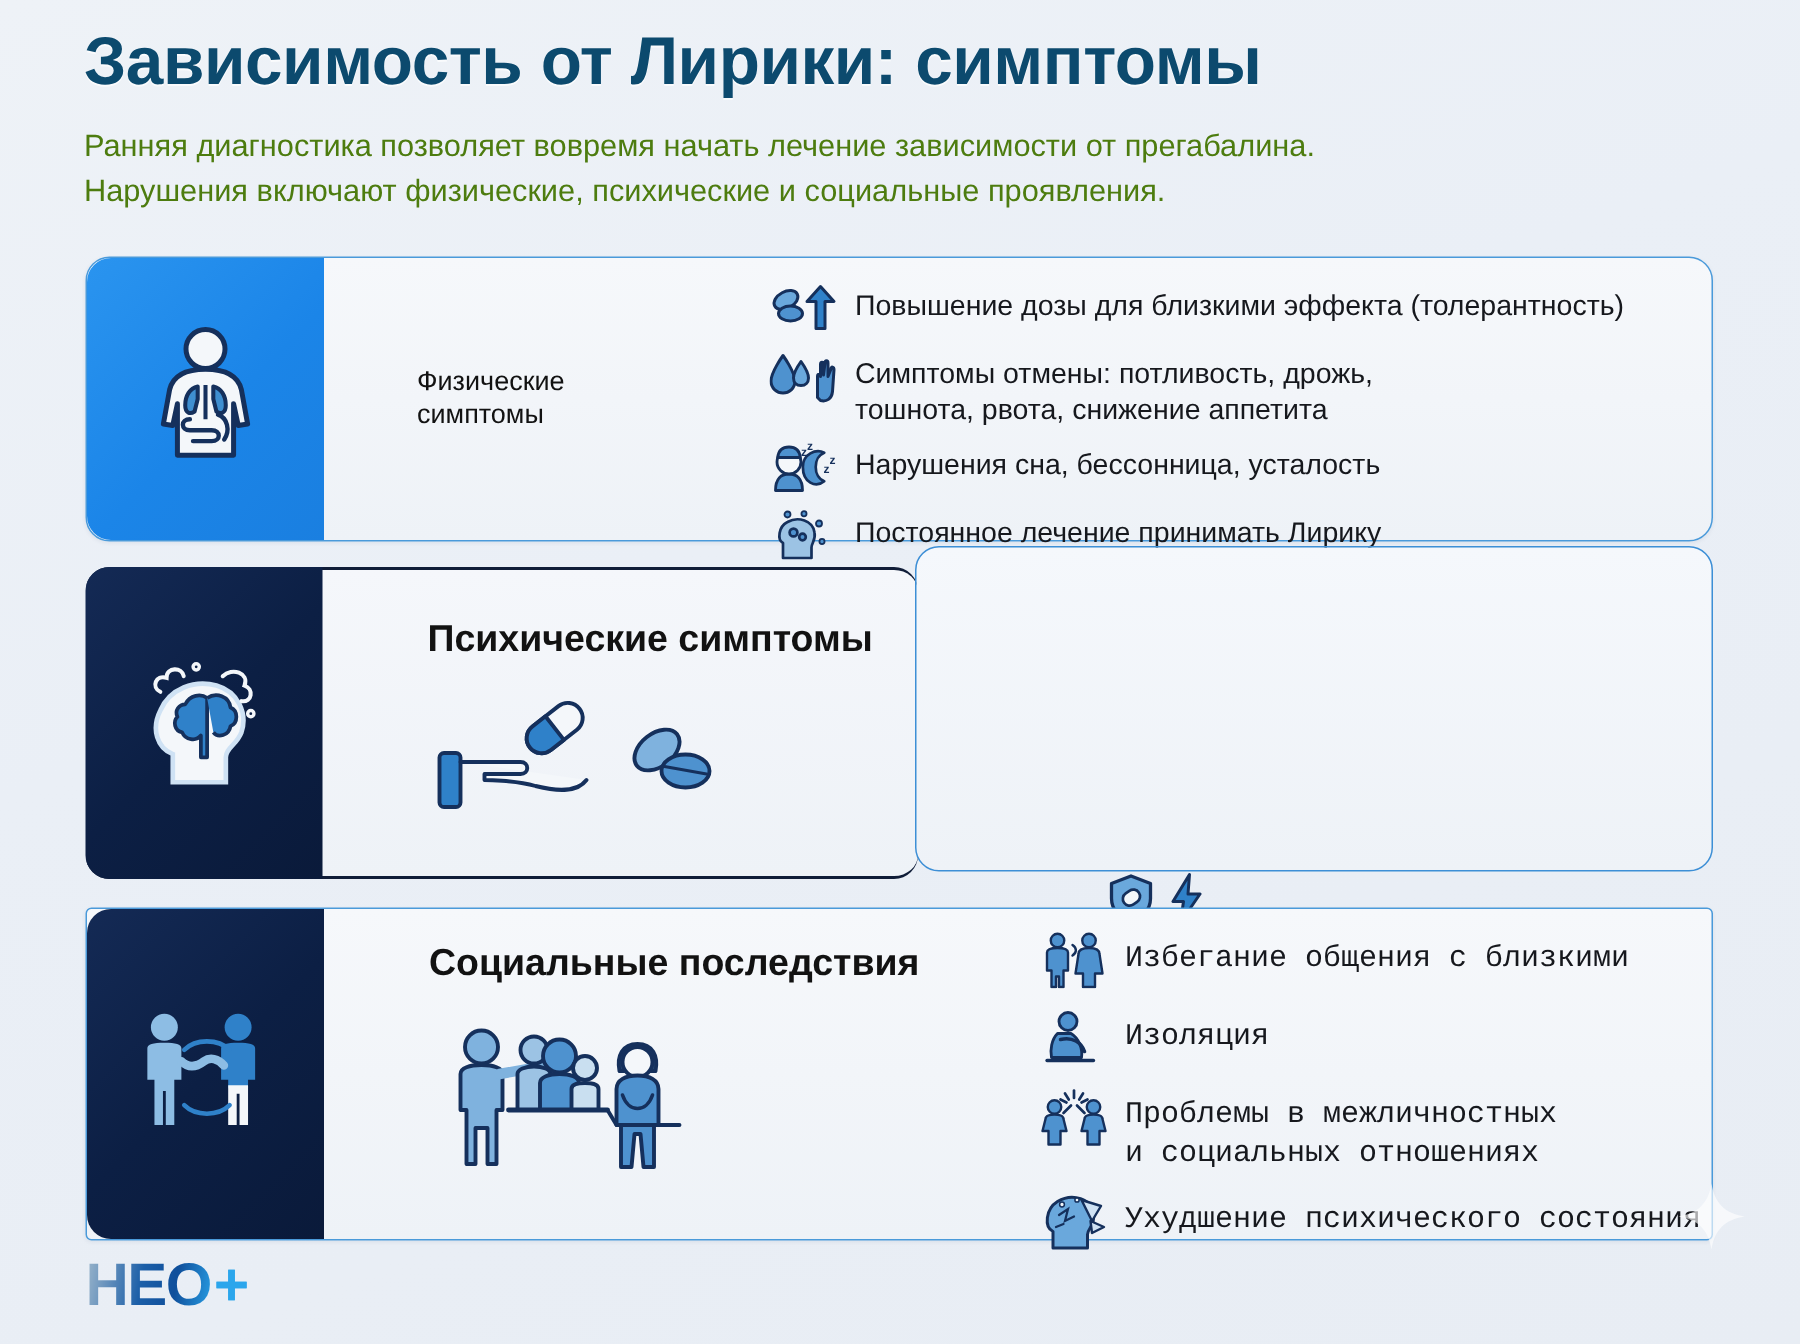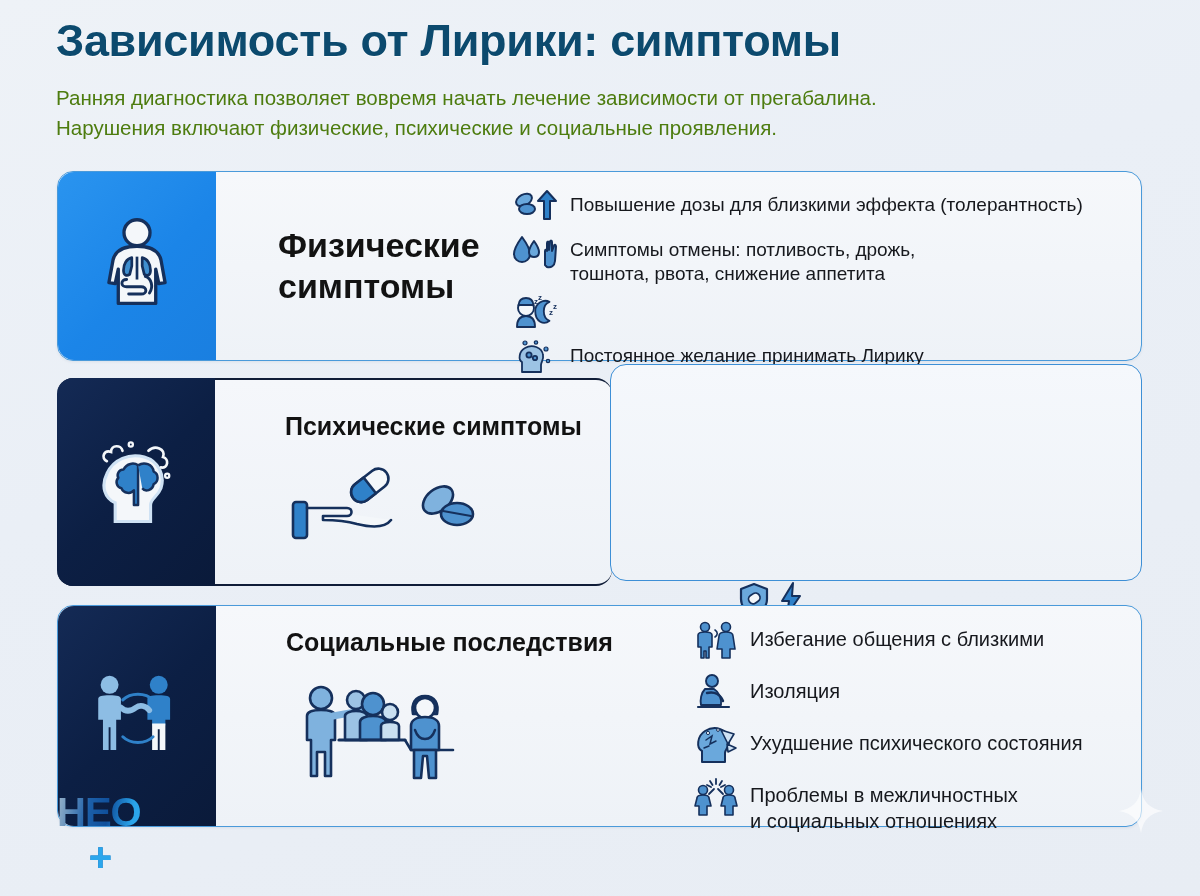--- a/index.html
+++ b/index.html
@@ -68,22 +68,22 @@
   }
   #card-physical .body {
     position: absolute;
     left: 158px; right: 0; top: 0; bottom: 0;
     display: flex;
     align-items: center;
   }
   #card-physical .heading {
     width: 215px;
     margin-left: 62px;
-    font-size: 34px;
-    font-weight: bold;
+    font-size: 18px;
+    font-weight: normal;
     line-height: 1.22;
     color: #121212;
   }
 
   
   #card-mental {
     top: 378px;
     height: 208px;
     background: none;
     border: none;
@@ -122,21 +122,21 @@
     background: linear-gradient(180deg,#f5f8fc 0%,#eef2f7 100%);
     z-index: 2;
   }
 
   
   #card-social {
     top: 605px;
     height: 222px;
     background: linear-gradient(180deg,#f6f8fb 0%,#eef2f7 100%);
     border: 1.4px solid #4a9ada;
-    border-radius: 16px;
+    border-radius: 4px;
     box-shadow: 0 1px 3px rgba(20,40,80,.07);
   }
   #card-social .heading {
     position: absolute;
     left: 228px; top: 22px;
     font-size: 25px;
     font-weight: bold;
     color: #121212;
     white-space: nowrap;
   }
@@ -169,37 +169,36 @@
     font-size: 19.5px;
     line-height: 1.28;
     color: #16181d;
     padding-top: 7px;
     white-space: pre-line;
   }
 
   #list-physical .item .txt { font-size: 19px; }
   #list-mental   .item { margin-bottom: 11px; }
   #list-mental   .item .txt { font-size: 20px; }
-  #list-social   .item { margin-bottom: 12px; }
+  #list-social   .item { margin-bottom: 12px; font-family: Liberation Mono, monospace; }
   #list-social   .item .txt { font-size: 20px; }
 
   
   .logo {
     position: absolute;
     left: 57px; bottom: 16px;
     font-size: 40px;
     font-weight: bold;
     letter-spacing: -1px;
     background: linear-gradient(100deg,#9fb8cc 0%,#1c5fa8 35%,#0f4f9b 55%,#2aa4ea 80%,#31a9ee 100%);
     -webkit-background-clip: text;
     background-clip: text;
     color: transparent;
     display: flex;
     align-items: center;
-    flex-direction: column;
   }
   .logo .plus { color: #2ba6ec; -webkit-text-fill-color:#2ba6ec; margin-left: 2px; }
 
   .sparkle { position: absolute; opacity: .75; }
 </style>
 </head>
 <body>
 
 <div class="header">
   <h1 class="page-title">Зависимость от Лирики: симптомы</h1>
@@ -272,39 +271,40 @@
             <path d="M30 4 C22 7 22 21 30 24 C24 29 15 25 15 14 C15 5 24 1 30 4 Z" fill="#4e92cf" transform="translate(8,3) scale(0.95)"></path>
           </g>
           <g fill="#15305c" font-size="8" font-family="Liberation Sans, sans-serif" font-weight="bold">
             <text x="21" y="9">z</text>
               <text x="25" y="5">z</text>
             <text x="36" y="20">z</text>
               <text x="40" y="14">z</text>
           </g>
         </svg>
       </span>
+      <span class="txt">Нарушения сна, бессонница, усталость</span>
     </div>
 
     <div class="item">
       <span class="ico">
         <svg width="40" height="34" viewBox="0 0 40 34">
           <g stroke="#15305c" stroke-width="1.8" stroke-linejoin="round">
             <path d="M6 32 L6 22 C2 20 3 11 9 8 C16 4 26 7 27 15 C28 20 25 22 25 25 L25 32 Z" fill="#9cc3e4"></path>
             <circle cx="13" cy="15" r="2.6" fill="#4e92cf"></circle>
             <circle cx="19" cy="18" r="2.2" fill="#4e92cf"></circle>
           </g>
           <g fill="#4e92cf" stroke="#15305c" stroke-width="1.2">
             <circle cx="9" cy="3" r="2"></circle>
               <circle cx="20" cy="2.5" r="1.7"></circle>
             <circle cx="30" cy="9" r="2"></circle>
               <circle cx="32" cy="21" r="1.7"></circle>
           </g>
         </svg>
       </span>
-      <span class="txt">Постоянное желание принимать Лирику</span>
+      <span class="txt">Постоянное лечение принимать Лирику</span>
     </div>
 
   </div>
 </div>
 
 <div class="card" id="card-mental">
 
   <div class="outlined-box"></div>
 
   <div class="white-slab"></div>
@@ -492,39 +492,20 @@
           </g>
           <path d="M3 34 L34 34" stroke="#15305c" stroke-width="2.2" stroke-linecap="round" fill="none"></path>
         </svg>
       </span>
       <span class="txt">Изоляция</span>
     </div>
 
     <div class="item">
       <span class="ico">
         <svg width="44" height="40" viewBox="0 0 44 40">
-          <path d="M8 38 L8 27 C2 24 3 12 11 7 C21 1 34 5 35 16 C36 23 31 25 31 29 L31 38 Z" fill="#6aa8dc" stroke="#15305c" stroke-width="2" stroke-linejoin="round"></path>
-          <g fill="none" stroke="#15305c" stroke-width="1.5" stroke-linecap="round">
-            <path d="M12 16 L18 12 L16 20 L22 17"></path>
-            <path d="M10 24 L15 22"></path>
-          </g>
-          <g fill="#cfe2f4" stroke="#15305c" stroke-width="1.6" stroke-linejoin="round">
-            <path d="M27 6 L40 10 L34 20 Z"></path>
-            <path d="M33 20 L42 24 L34 28 Z"></path>
-          </g>
-          <circle cx="14" cy="9" r="1.6" fill="#f4f7fa" stroke="#15305c" stroke-width="1"></circle>
-          <circle cx="24" cy="6" r="1.4" fill="#f4f7fa" stroke="#15305c" stroke-width="1"></circle>
-        </svg>
-      </span>
-      <span class="txt">Ухудшение психического состояния</span>
-    </div>
-
-    <div class="item">
-      <span class="ico">
-        <svg width="44" height="40" viewBox="0 0 44 40">
           <g fill="#4e92cf" stroke="#15305c" stroke-width="1.6" stroke-linejoin="round">
             <circle cx="9" cy="14" r="4.5"></circle>
             <path d="M3 22 C3 20 6 19 9 19 C12 19 15 20 15 22 L17 30 L13 30 L13 39 L5 39 L5 30 L1 30 Z"></path>
             <circle cx="35" cy="14" r="4.5"></circle>
             <path d="M29 22 C29 20 32 19 35 19 C38 19 41 20 41 22 L43 30 L39 30 L39 39 L31 39 L31 30 L27 30 Z"></path>
           </g>
           <g stroke="#15305c" stroke-width="1.8" stroke-linecap="round" fill="none">
             <path d="M15 18 L20 13"></path>
               <path d="M29 18 L24 13"></path>
             <path d="M22 3 L22 8"></path>
@@ -532,20 +513,39 @@
               <path d="M28 5 L25.5 9"></path>
             <path d="M13 9 L17 11"></path>
               <path d="M31 9 L27 11"></path>
           </g>
         </svg>
       </span>
       <span class="txt">Проблемы в межличностных
 и социальных отношениях</span>
     </div>
 
+    <div class="item">
+      <span class="ico">
+        <svg width="44" height="40" viewBox="0 0 44 40">
+          <path d="M8 38 L8 27 C2 24 3 12 11 7 C21 1 34 5 35 16 C36 23 31 25 31 29 L31 38 Z" fill="#6aa8dc" stroke="#15305c" stroke-width="2" stroke-linejoin="round"></path>
+          <g fill="none" stroke="#15305c" stroke-width="1.5" stroke-linecap="round">
+            <path d="M12 16 L18 12 L16 20 L22 17"></path>
+            <path d="M10 24 L15 22"></path>
+          </g>
+          <g fill="#cfe2f4" stroke="#15305c" stroke-width="1.6" stroke-linejoin="round">
+            <path d="M27 6 L40 10 L34 20 Z"></path>
+            <path d="M33 20 L42 24 L34 28 Z"></path>
+          </g>
+          <circle cx="14" cy="9" r="1.6" fill="#f4f7fa" stroke="#15305c" stroke-width="1"></circle>
+          <circle cx="24" cy="6" r="1.4" fill="#f4f7fa" stroke="#15305c" stroke-width="1"></circle>
+        </svg>
+      </span>
+      <span class="txt">Ухудшение психического состояния</span>
+    </div>
+
   </div>
 </div>
 
 <svg class="sparkle" style="left:1118px; top:788px; width:46px; height:46px;" viewBox="0 0 46 46">
   <path d="M23 1 C25 14 32 21 45 23 C32 25 25 32 23 45 C21 32 14 25 1 23 C14 21 21 14 23 1 Z" fill="#ffffff" opacity=".85"></path>
 </svg>
 
 <div class="logo">
   <span>НЕО</span>
     <span class="plus">+</span>

